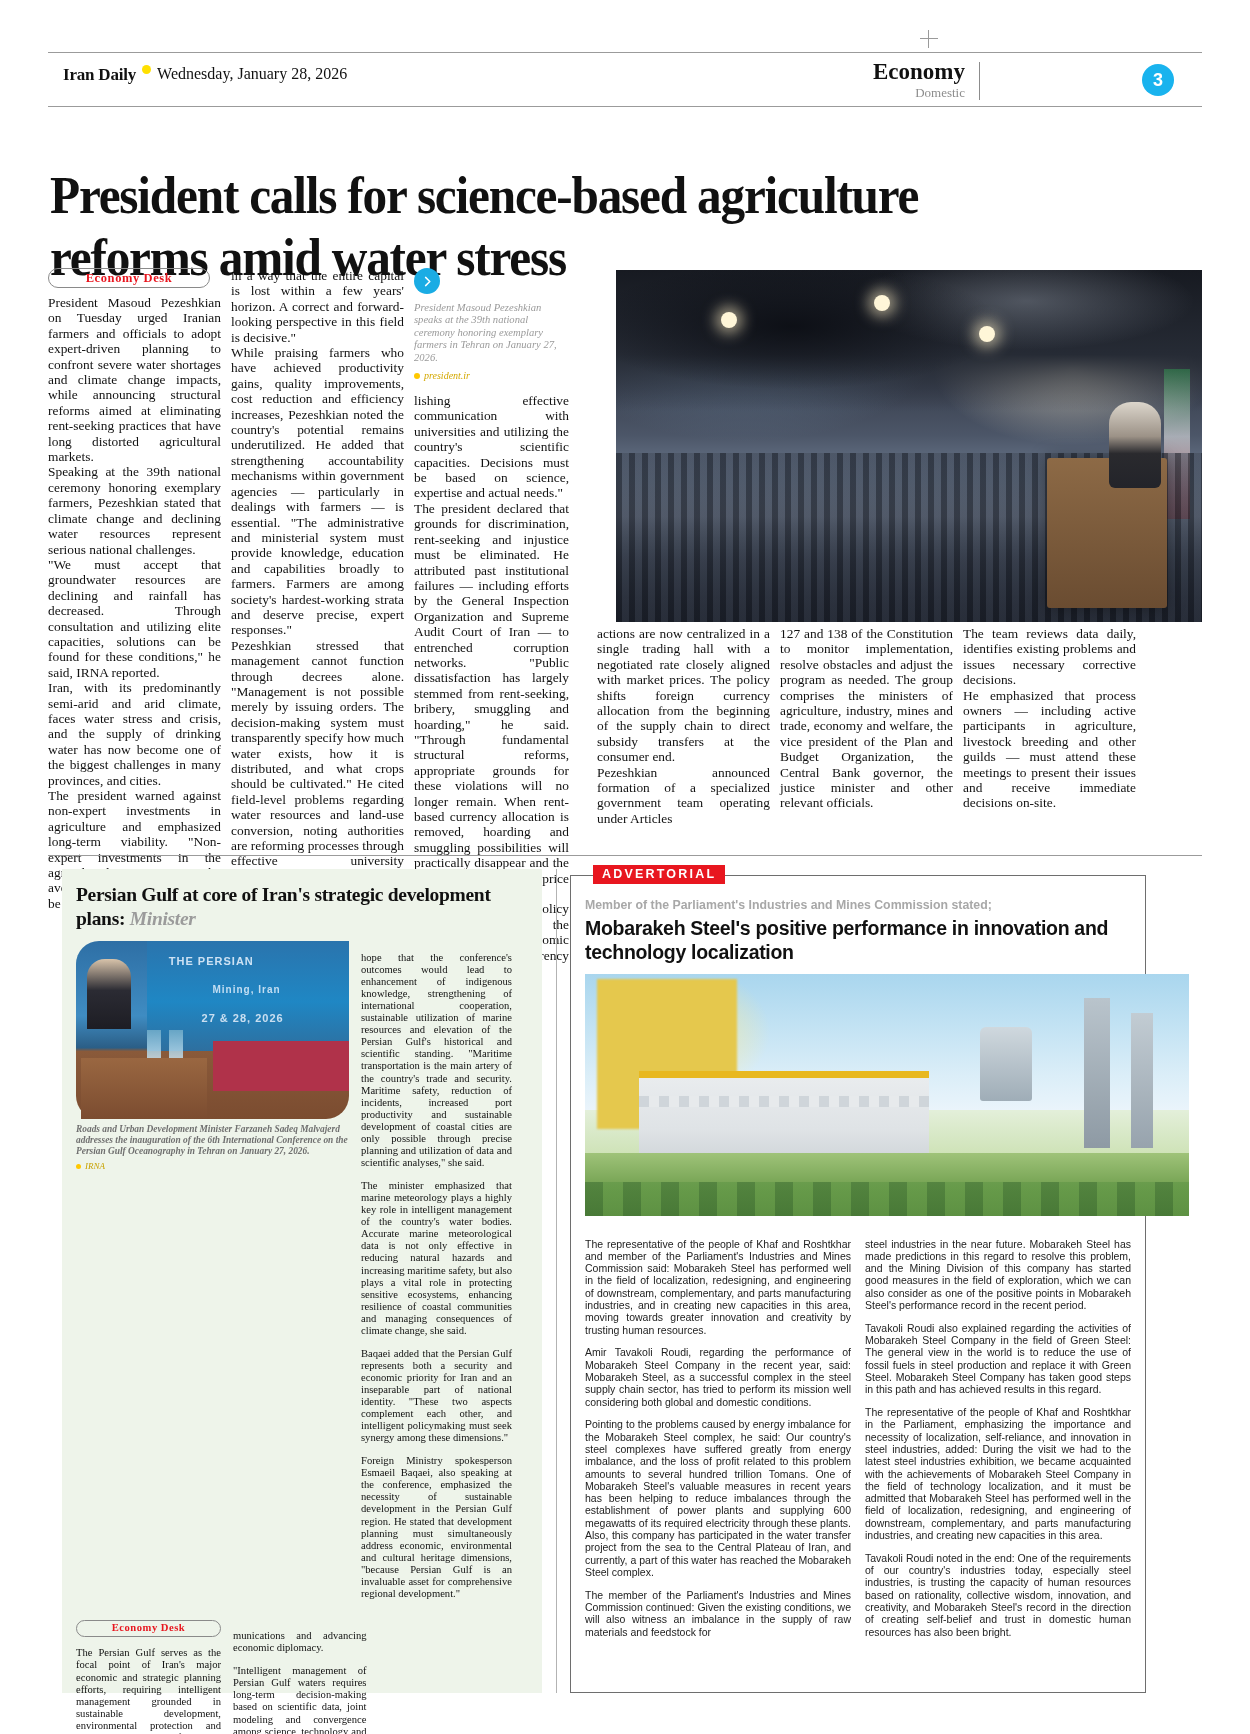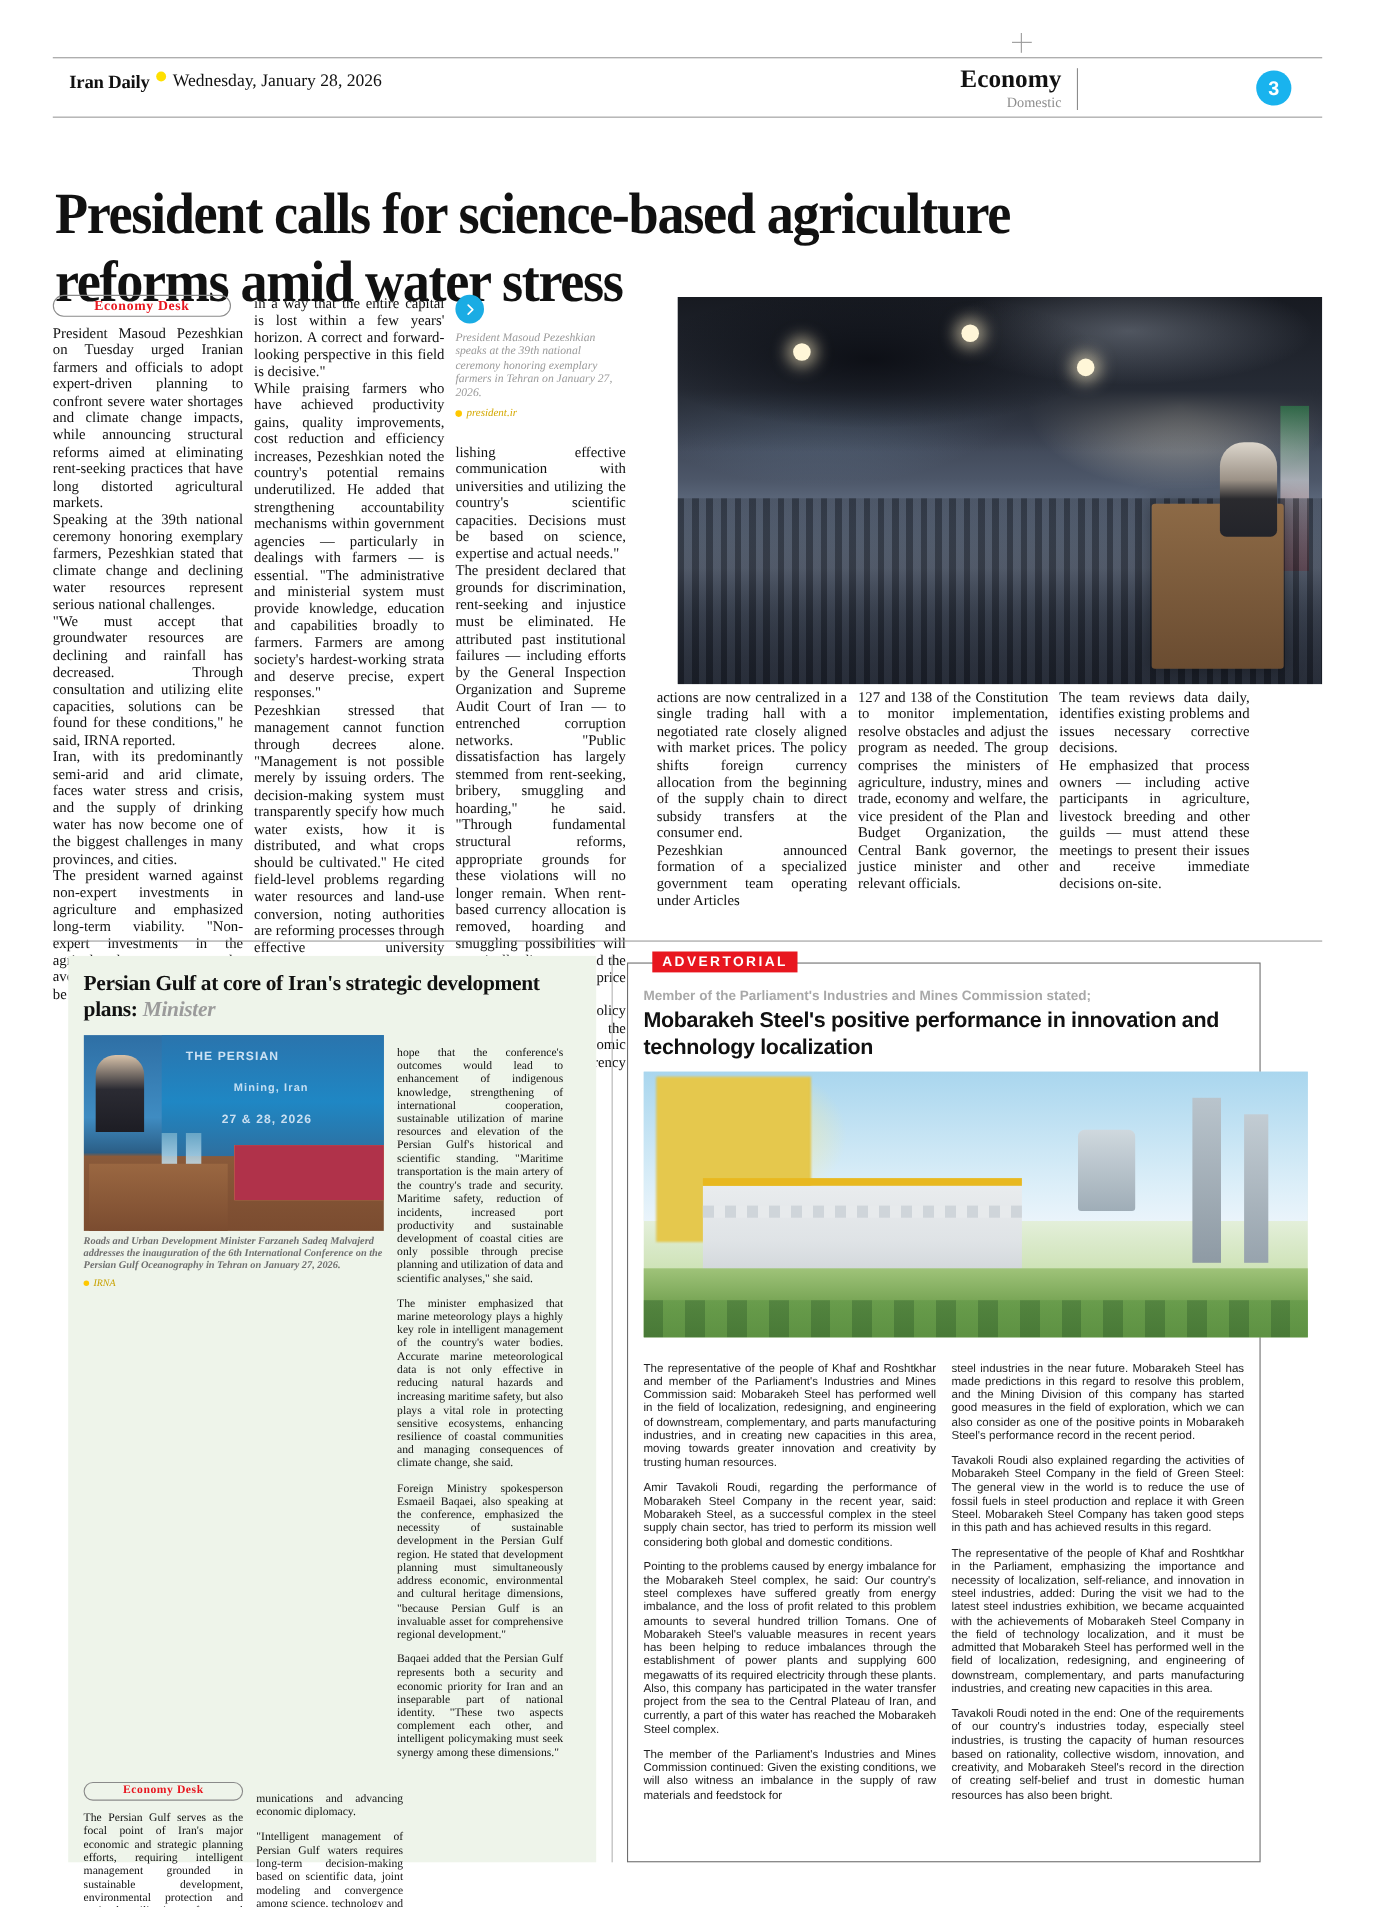--- a/index.html
+++ b/index.html
@@ -171,20 +171,21 @@
   }
   .lead-flag {
     position:absolute; right:2%; top:28%; width:26px; height:150px;
     background:linear-gradient(180deg,#2f8f4e,#f2f2f2 45%,#c33 100%);
     opacity:0.55;
   }
 
   .ph-gulf {
     background:
       linear-gradient(180deg,#2e6fa5 0%, #3f8cc2 42%, #2b5e86 60%, #8a5a3a 62%, #7b4c30 100%);
+    border-radius: 23px;
   }
   .gulf-screen {
     position:absolute; left:26%; top:0; width:74%; height:62%;
     background:linear-gradient(180deg,#2a74ad,#1f87c4 55%,#2e6f9f 100%);
   }
   .gulf-text1 { position:absolute; left:34%; top:8%; color:#eaf4ff; font-size:11px; font-weight:bold; letter-spacing:1px; font-family:"Liberation Sans",sans-serif; opacity:.85;}
   .gulf-text2 { position:absolute; left:50%; top:24%; color:#eaf4ff; font-size:10px; font-weight:bold; letter-spacing:1px; font-family:"Liberation Sans",sans-serif; opacity:.8;}
   .gulf-text3 { position:absolute; left:46%; top:40%; color:#f3f7ff; font-size:11px; font-weight:bold; letter-spacing:1px; font-family:"Liberation Sans",sans-serif; opacity:.8;}
   .gulf-flowers {
     position:absolute; right:0; bottom:16%; width:50%; height:28%;
@@ -297,21 +298,21 @@
         <div class="arrowbtn">
           <svg width="13" height="13" viewBox="0 0 13 13" aria-hidden="true">
             <path d="M4.6 2.4 L8.8 6.5 L4.6 10.6" fill="none" stroke="#ffffff" stroke-width="1.5" stroke-linecap="round" stroke-linejoin="round"></path>
           </svg>
         </div>
         <div class="photocap">President Masoud Pezeshkian speaks at the 39th national ceremony honoring exemplary farmers in Tehran on January 27, 2026.</div>
         <div class="credit">
           <span class="d"></span>
           <span class="t">president.ir</span>
         </div>
-        <div class="col" style="margin-top:22px">
+        <div class="col" style="margin-top:12px">
           <p>lishing effective communication with universities and utilizing the country's scientific capacities. Decisions must be based on science, expertise and actual needs."</p>
           <p>The president declared that grounds for discrimination, rent-seeking and injustice must be eliminated. He attributed past institutional failures — including efforts by the General Inspection Organization and Supreme Audit Court of Iran — to entrenched corruption networks. "Public dissatisfaction has largely stemmed from rent-seeking, bribery, smuggling and hoarding," he said. "Through fundamental structural reforms, appropriate grounds for these violations will no longer remain. When rent-based currency allocation is removed, hoarding and smuggling possibilities will practically disappear and the trend of irrational price increases will stop."</p>
           <p>Under a new policy approved by the government's economic team, all foreign currency trans-</p>
         </div>
       </div>
     </div>
 
     <div class="lead-photo">
       <div class="ph ph-lead">
         <div class="lead-ceiling"></div>
@@ -369,22 +370,22 @@
         <div class="pg-cap">Roads and Urban Development Minister Farzaneh Sadeq Malvajerd addresses the inauguration of the 6th International Conference on the Persian Gulf Oceanography in Tehran on January 27, 2026.</div>
         <div class="pg-credit">
           <span class="d"></span>
           <span class="t">IRNA</span>
         </div>
       </div>
 
       <div class="pg-rightcol">
         <p>hope that the conference's outcomes would lead to enhancement of indigenous knowledge, strengthening of international cooperation, sustainable utilization of marine resources and elevation of the Persian Gulf's historical and scientific standing. "Maritime transportation is the main artery of the country's trade and security. Maritime safety, reduction of incidents, increased port productivity and sustainable development of coastal cities are only possible through precise planning and utilization of data and scientific analyses," she said.</p>
         <p>The minister emphasized that marine meteorology plays a highly key role in intelligent management of the country's water bodies. Accurate marine meteorological data is not only effective in reducing natural hazards and increasing maritime safety, but also plays a vital role in protecting sensitive ecosystems, enhancing resilience of coastal communities and managing consequences of climate change, she said.</p>
+        <p>Baqaei added that the Persian Gulf represents both a security and economic priority for Iran and an inseparable part of national identity. "These two aspects complement each other, and intelligent policymaking must seek synergy among these dimensions."</p>
         <p>Foreign Ministry spokesperson Esmaeil Baqaei, also speaking at the conference, emphasized the necessity of sustainable development in the Persian Gulf region. He stated that development planning must simultaneously address economic, environmental and cultural heritage dimensions, "because Persian Gulf is an invaluable asset for comprehensive regional development."</p>
-        <p>Baqaei added that the Persian Gulf represents both a security and economic priority for Iran and an inseparable part of national identity. "These two aspects complement each other, and intelligent policymaking must seek synergy among these dimensions."</p>
       </div>
     </div>
 
     <div class="pg-bottom">
       <div class="pg-c">
         <div class="pg-deskpill">Economy  Desk</div>
         <p>The Persian Gulf serves as the focal point of Iran's major economic and strategic planning efforts, requiring intelligent management grounded in sustainable development, environmental protection and optimal utilization of natural resources, Roads and Urban Development Minister Farzaneh Sadeq Malvajerd said Tuesday at the inauguration of the 6th International Conference on the Persian Gulf Oceanography.</p>
 
       </div>
       <div class="pg-c">

